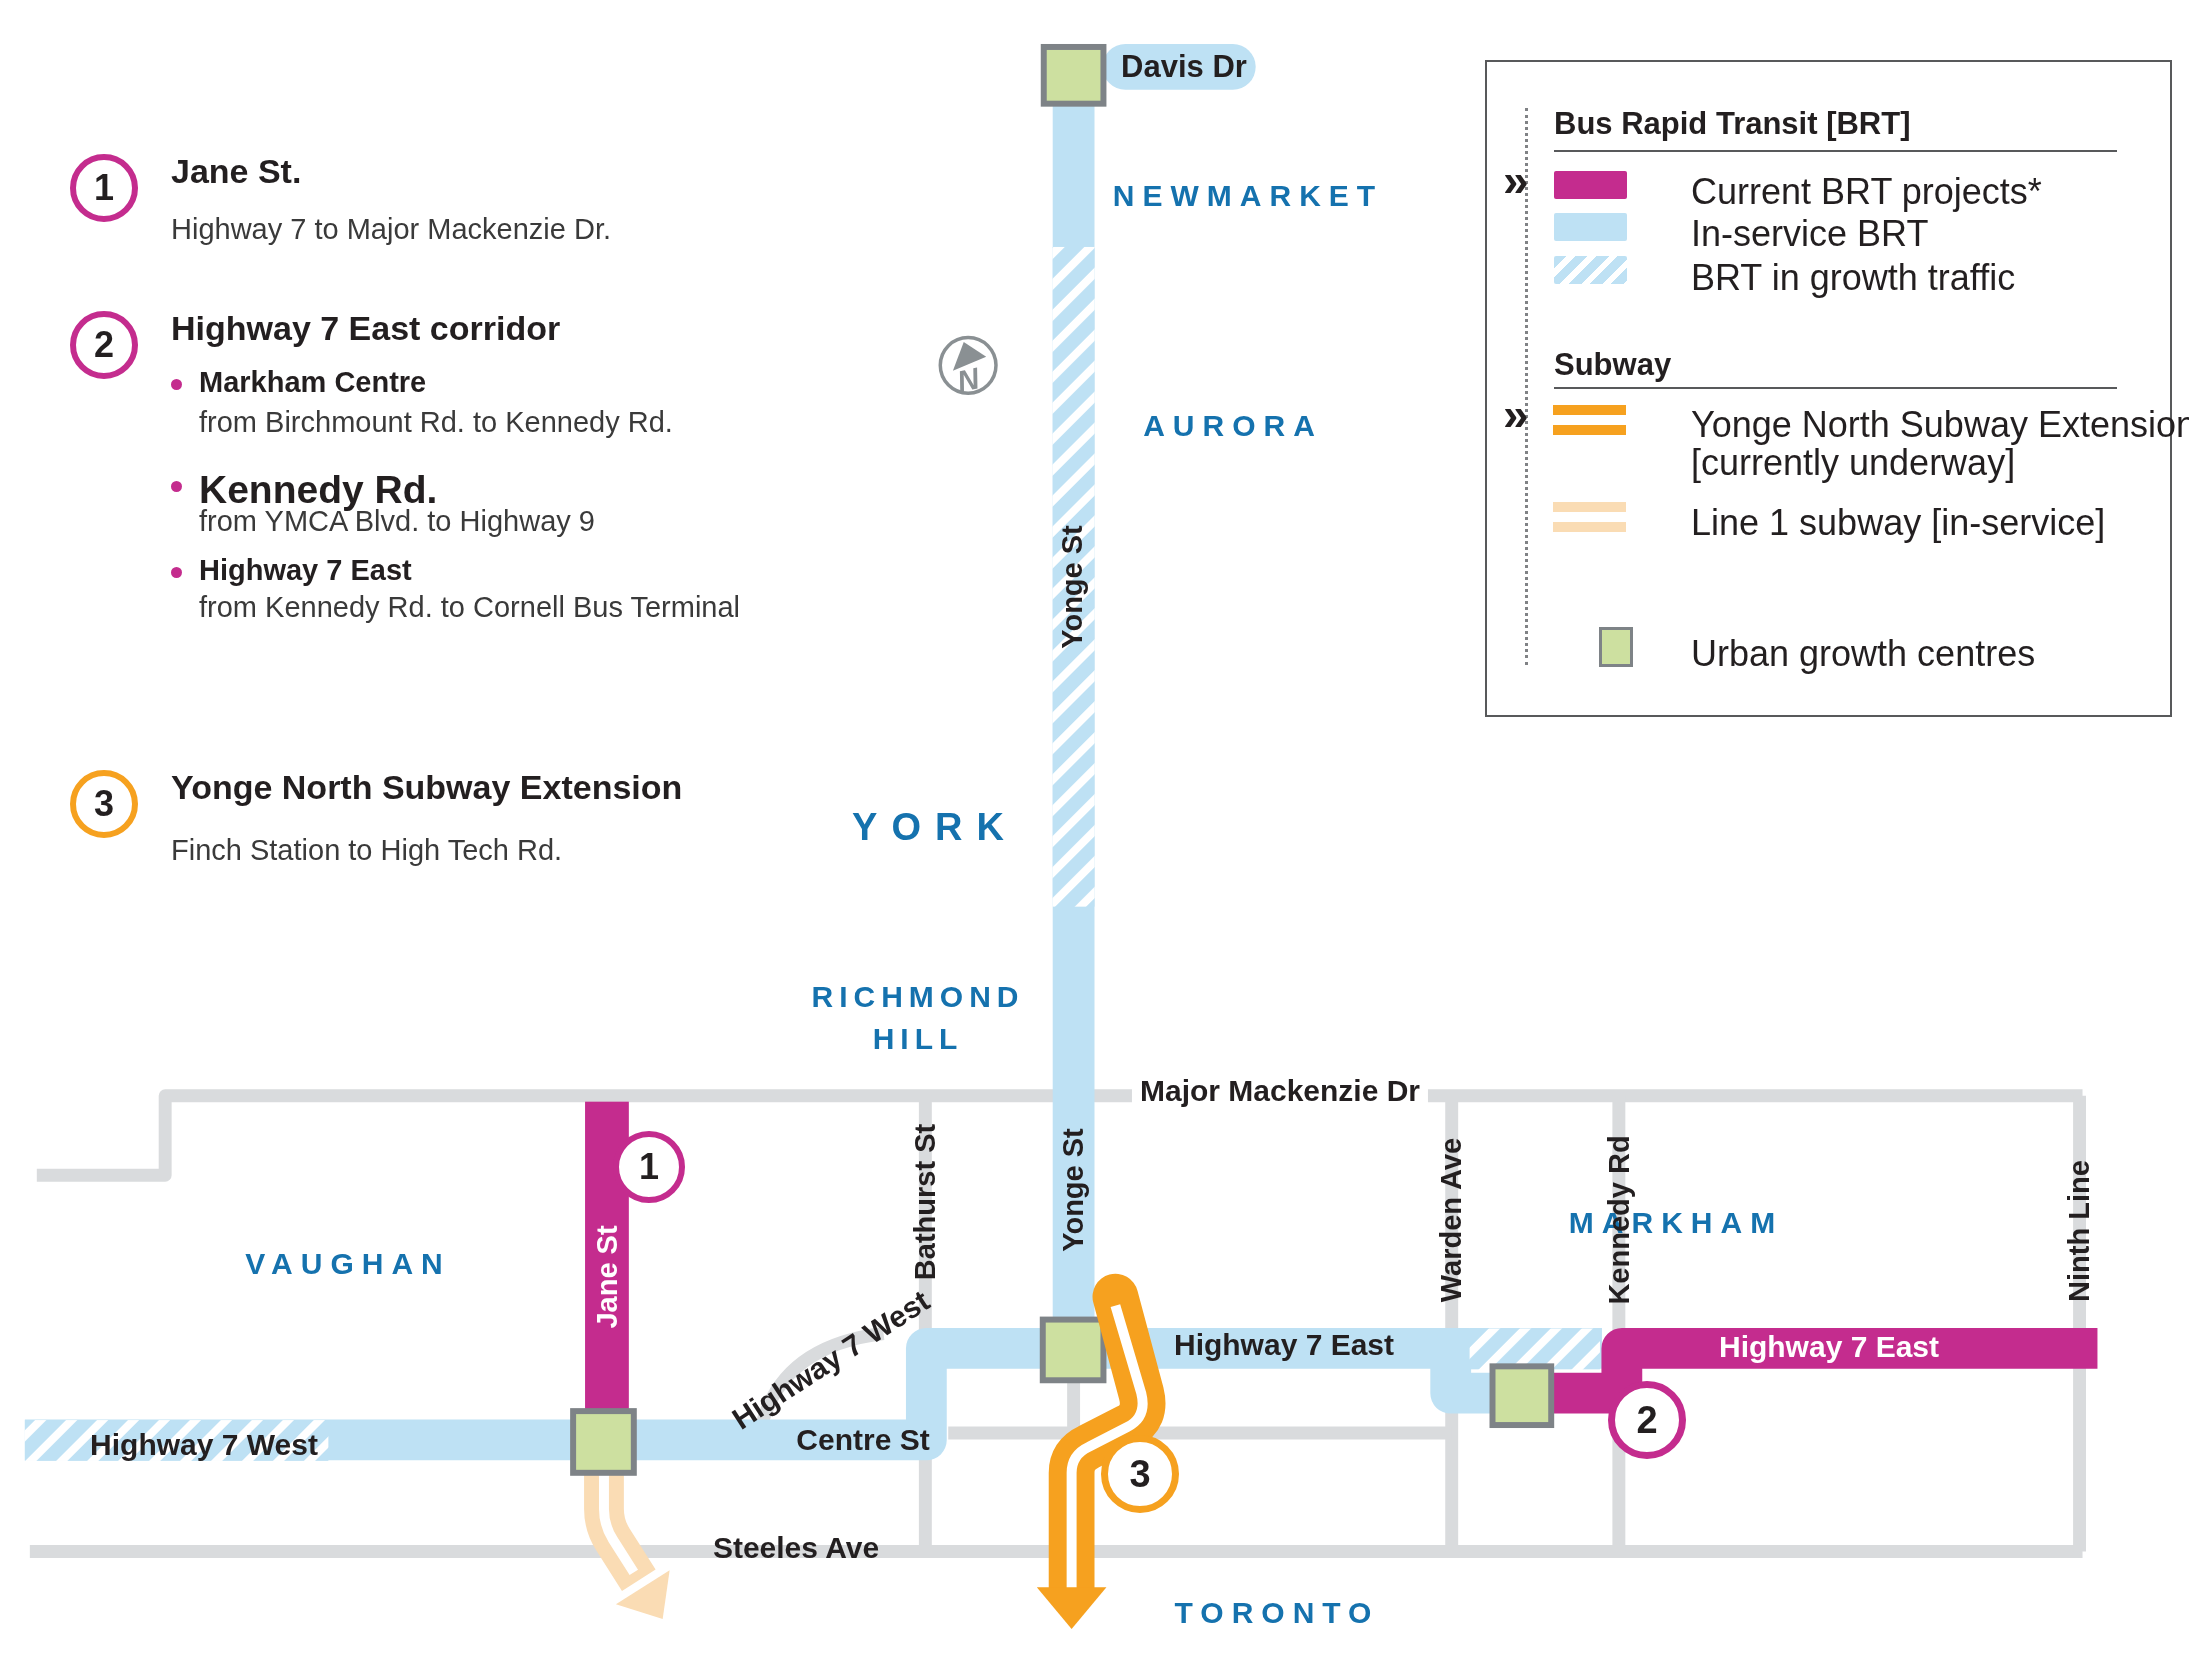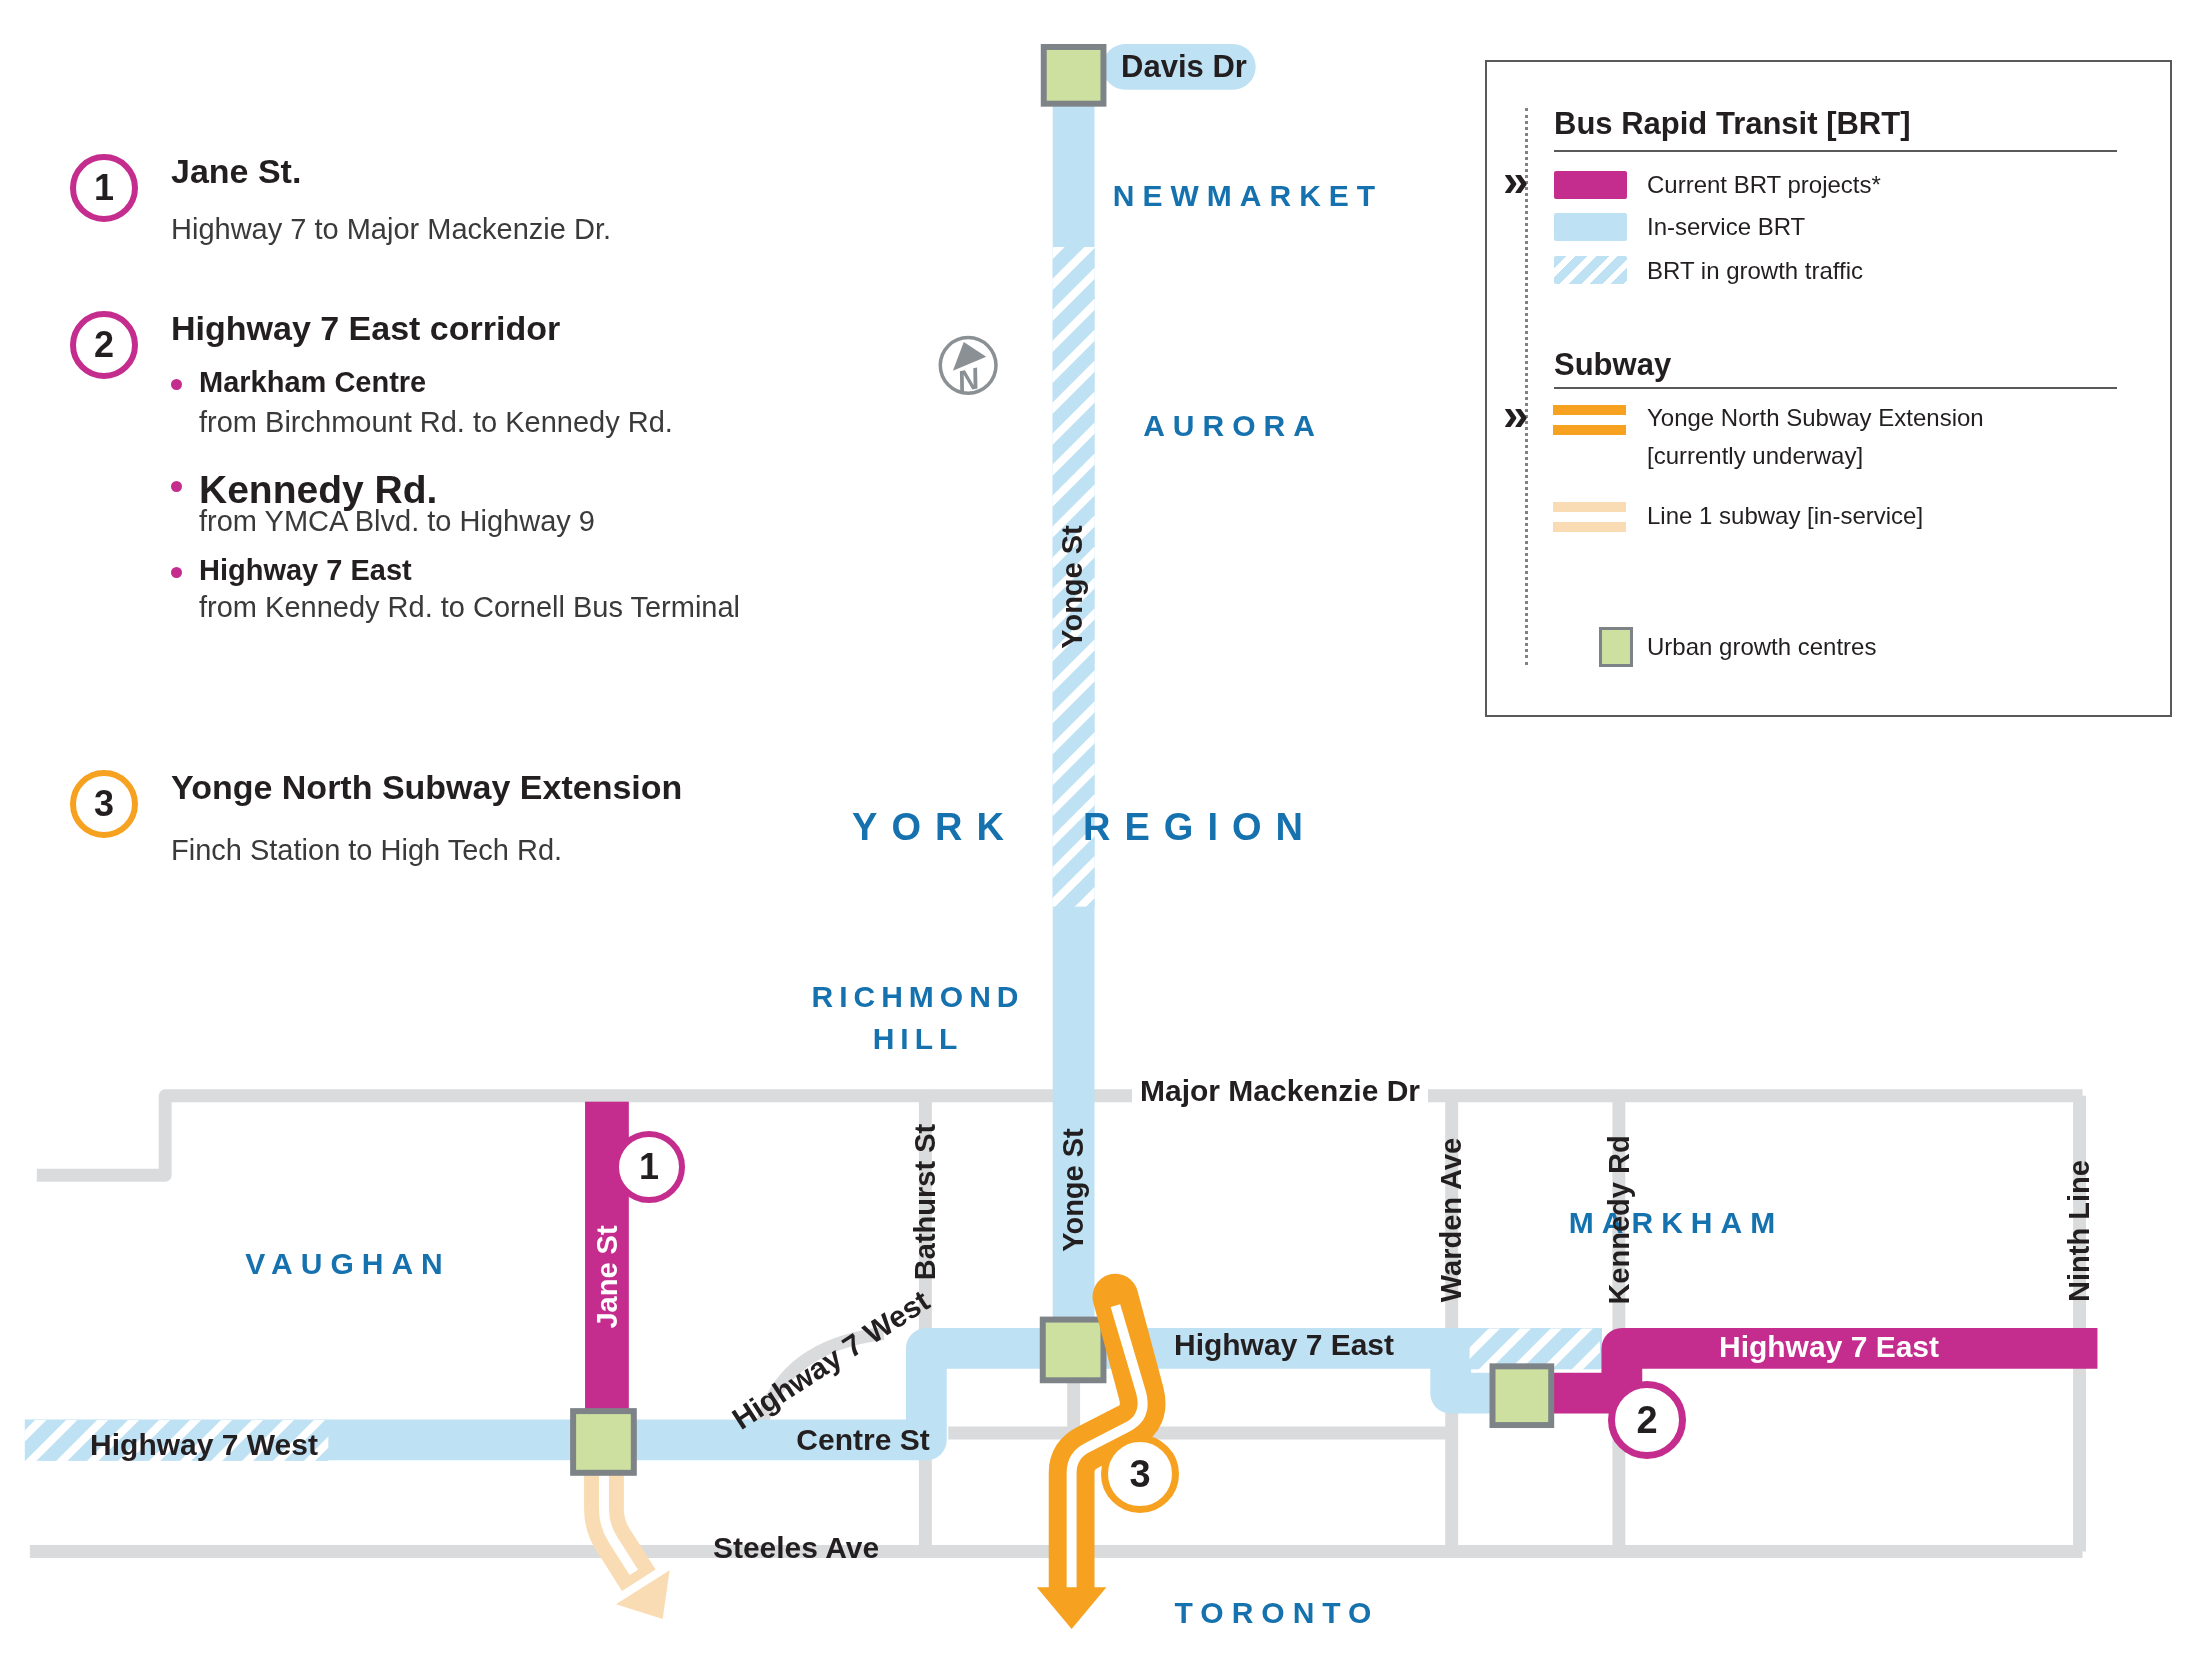--- a/index.html
+++ b/index.html
@@ -16,21 +16,21 @@
          justify-content:center;font-weight:bold;color:var(--ink);transform:translate(-50%,-50%);}
   .numcirc{position:absolute;background:#fff;border-radius:50%;width:56px;height:56px;display:flex;
            align-items:center;justify-content:center;font-weight:bold;font-size:36px;color:var(--ink);}
   .ltitle{position:absolute;font-weight:bold;font-size:34px;color:var(--ink);white-space:nowrap;}
   .lbody{position:absolute;font-size:29px;color:#3a3a3a;white-space:nowrap;}
   .bull{position:absolute;width:11px;height:11px;border-radius:50%;background:var(--magenta);}
   .legendbox{position:absolute;left:1485px;top:60px;width:683px;height:653px;background:#fff;
              border:2px solid #58595b;}
   .legtitle{position:absolute;font-weight:bold;font-size:31px;color:var(--ink);white-space:nowrap;}
   .legrule{position:absolute;height:2px;background:#58595b;width:563px;left:67px;}
-  .legtext{position:absolute;font-size:24px;color:var(--ink);white-space:nowrap;}
+  .legtext{position:absolute;font-size:36px;color:var(--ink);white-space:nowrap;margin-left:44px;}
   .legswatch{position:absolute;left:67px;width:73px;height:28px;border-radius:2px;}
   .dblbar{position:absolute;left:66px;width:73px;height:28px;background:#fff;}
   .dblbar div{height:10px;}
   .chev{position:absolute;left:16px;font-weight:bold;font-size:46px;color:var(--ink);line-height:40px;letter-spacing:-2px;}
   .dotline{position:absolute;left:38px;top:46px;height:557px;width:0;border-left:3px dotted #808285;}
 </style>
 </head>
 <body>
 
 <div class="stage">
@@ -161,21 +161,20 @@
     </div>
     <div class="legtext" style="left:160px;top:440px">Line 1 subway [in-service]</div>
 
     <div class="abs" style="left:112px;top:565px;width:28px;height:34px;background:var(--green_fill);border:3px solid var(--green_border)"></div>
     <div class="legtext" style="left:160px;top:571px">Urban growth centres</div>
   </div>
 
   <div class="abs ctr region" style="left:1248px;top:196px">NEWMARKET</div>
   <div class="abs ctr region" style="left:1233px;top:426px">AURORA</div>
   <div class="abs ctr bigregion" style="left:935px;top:827px">YORK</div>
-  <div class="abs ctr bigregion" style="left:1200px;top:827px">REGION</div>
   <div class="abs ctr region" style="left:918px;top:997px;letter-spacing:6px">RICHMOND</div>
   <div class="abs ctr region" style="left:918px;top:1039px;letter-spacing:6px">HILL</div>
   <div class="abs ctr region" style="left:348px;top:1264px">VAUGHAN</div>
   <div class="abs ctr region" style="left:1676px;top:1223px">MARKHAM</div>
   <div class="abs ctr region" style="left:1277px;top:1613px">TORONTO</div>
 
   <div class="abs ctr roadlbl" style="left:1184px;top:67px;font-size:31px">Davis Dr</div>
   <div class="abs ctr roadlbl" style="left:1280px;top:1091px;background:#fff;padding:1px 8px">Major Mackenzie Dr</div>
   <div class="abs rot roadlbl" style="left:1072px;top:587px;font-size:29px">Yonge St</div>
   <div class="abs rot roadlbl" style="left:1073px;top:1190px;font-size:29px">Yonge St</div>

